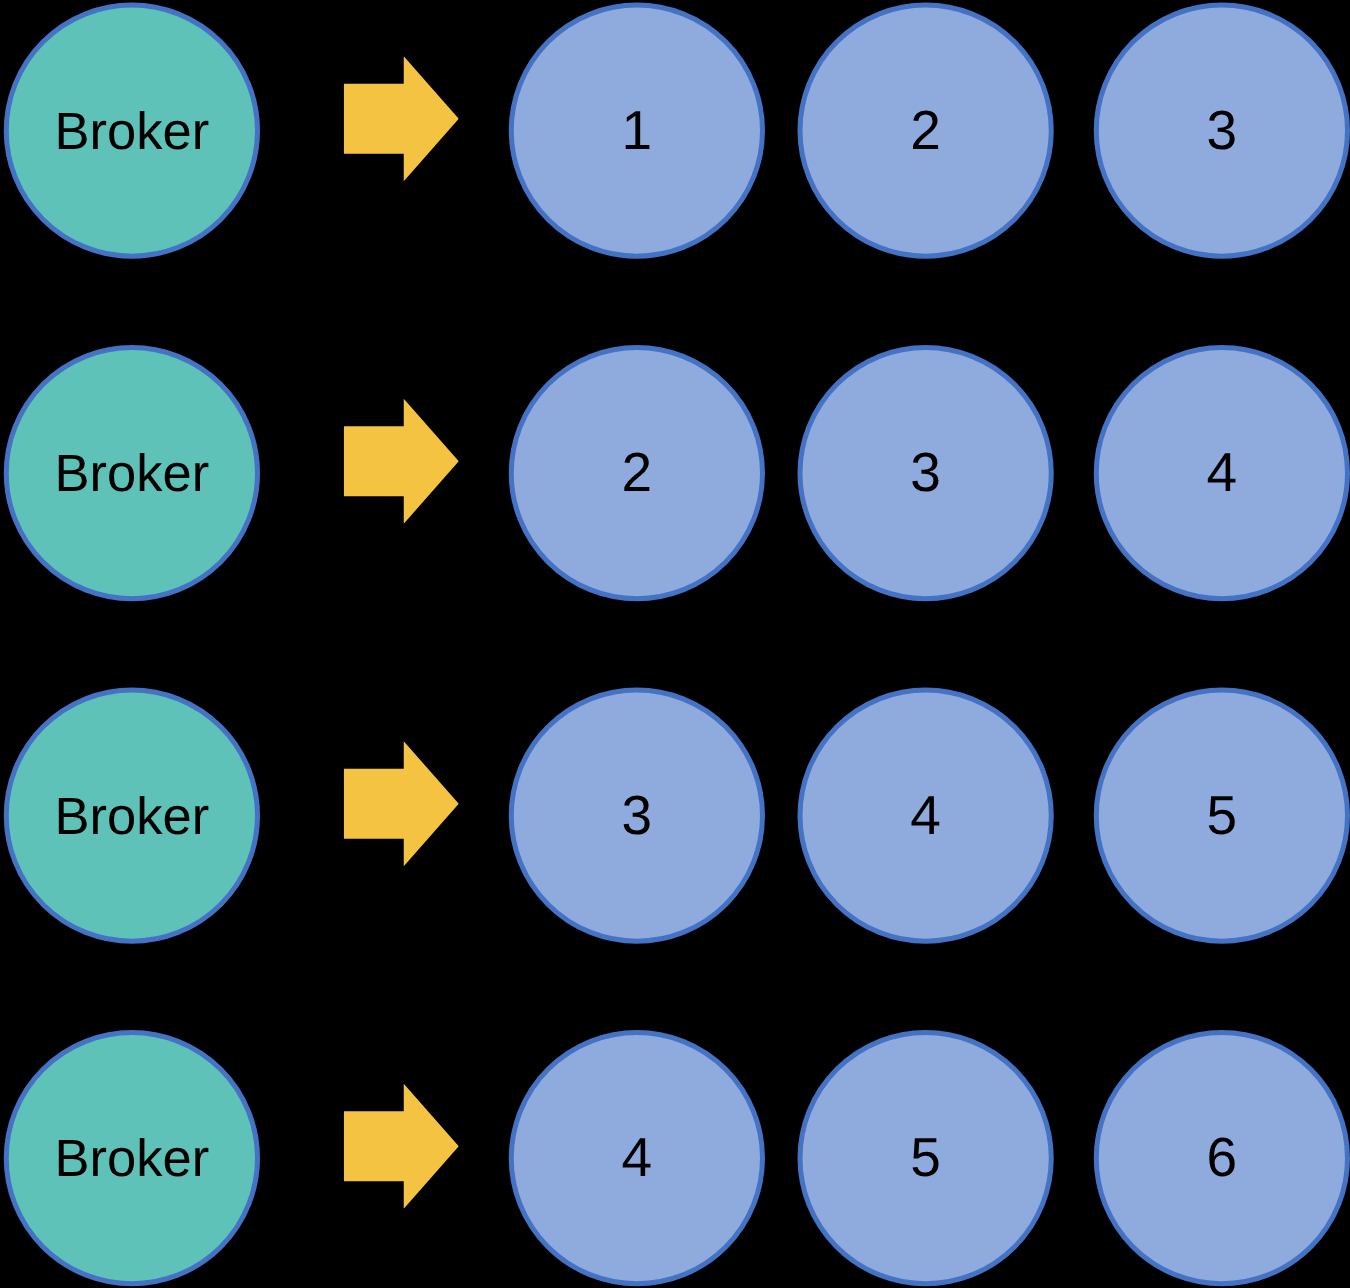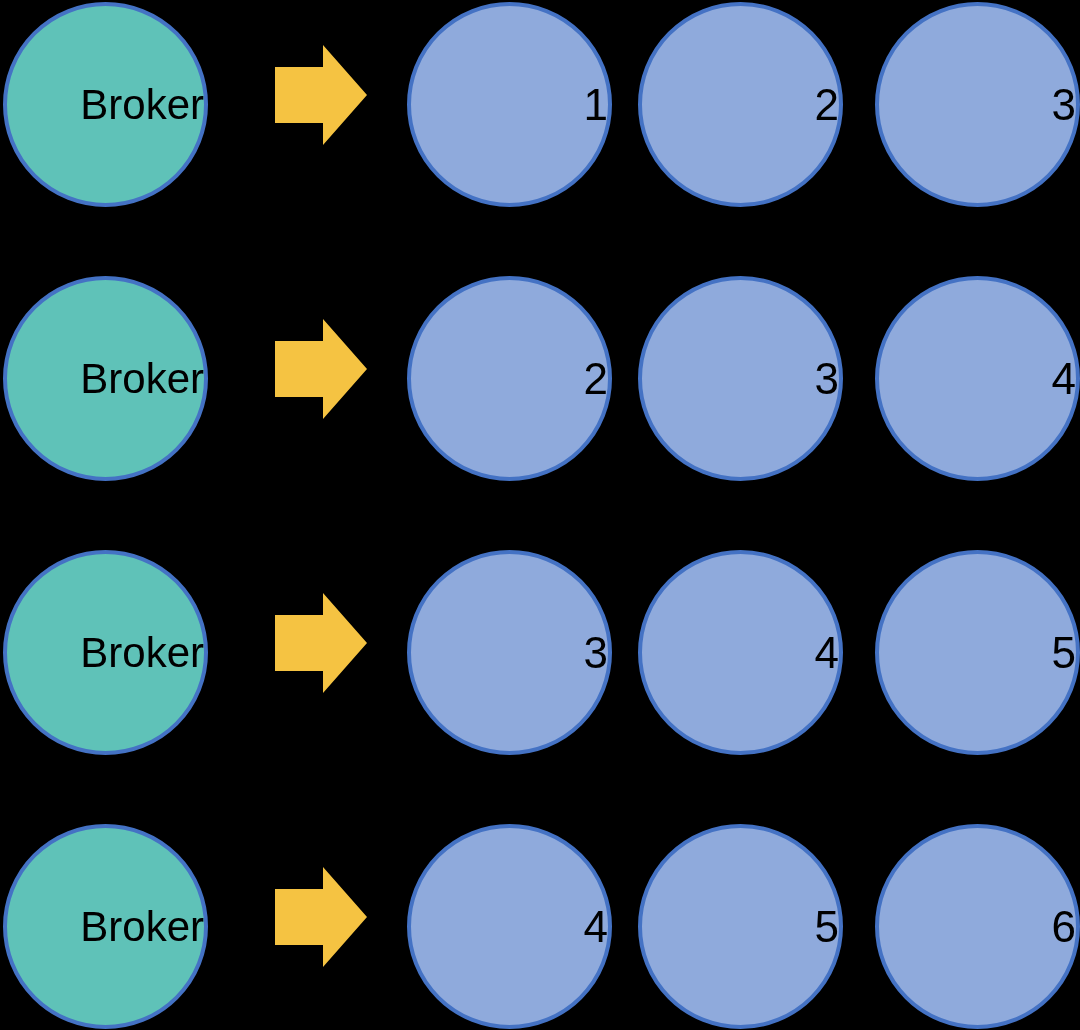--- a/index.html
+++ b/index.html
@@ -32,21 +32,21 @@
     height: 205px;
     flex: 0 0 205px;
   }
   .node {
     width: 205px;
     height: 205px;
     border-radius: 50%;
     border: 4px solid var(--circle-border);
     display: flex;
     align-items: center;
-    justify-content: flex-end;
+    justify-content: center;
     color: var(--text);
     flex: 0 0 205px;
   }
   .broker {
     background: var(--broker-fill);
     margin-left: 3px;
     font-size: 42px;
   }
   .partition {
     background: var(--circle-fill);

